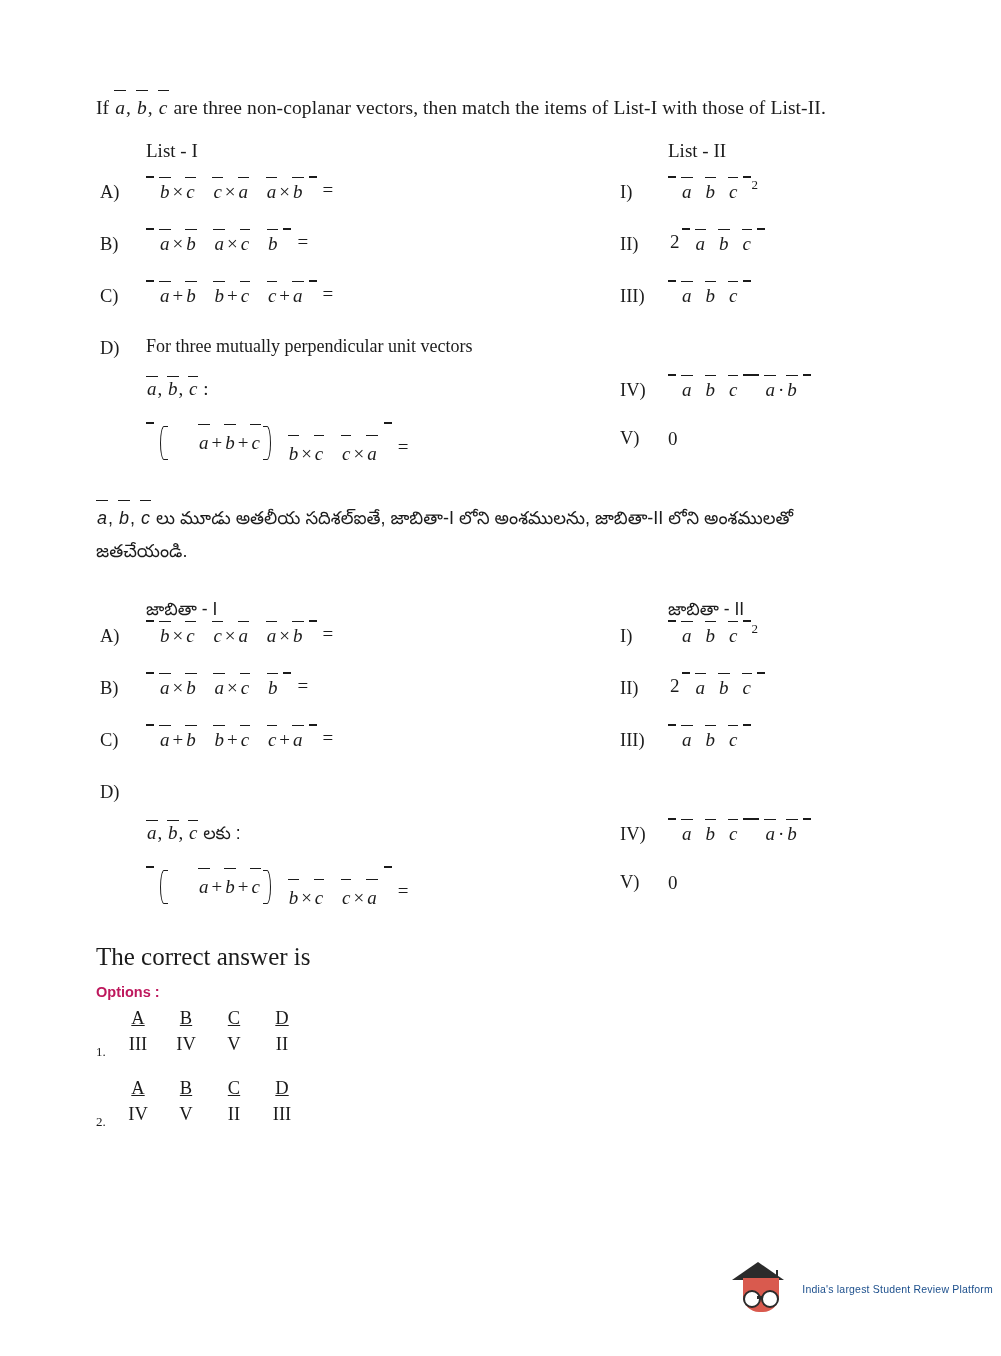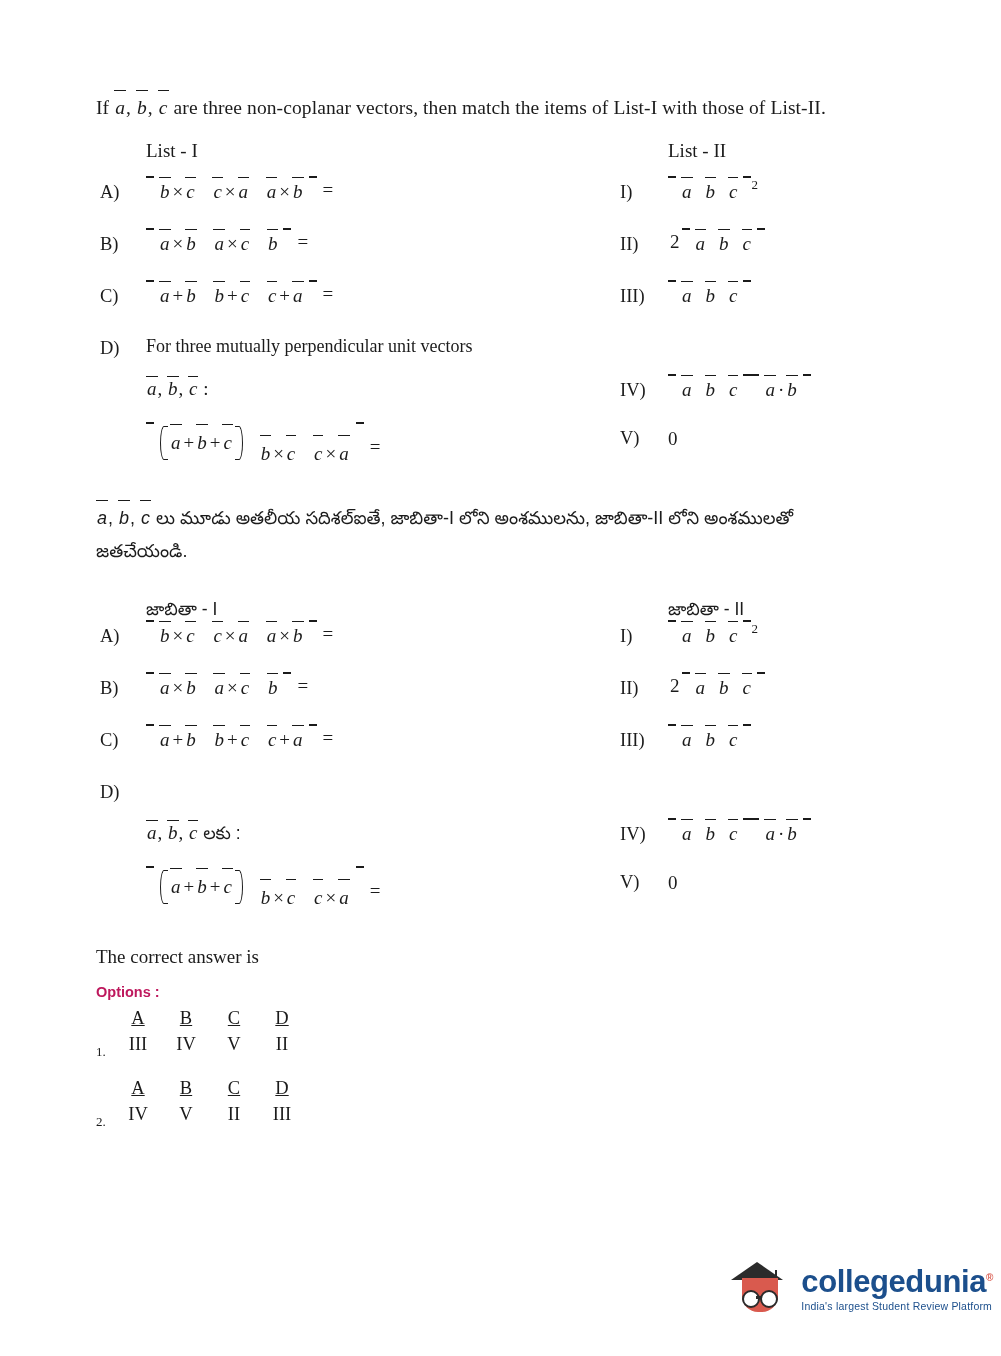--- a/index.html
+++ b/index.html
@@ -127,21 +127,21 @@
   }
   .par > .pl::before, .par > .pr::before {
     content: "";
     position: absolute;
     top: 0; bottom: 0; left: 0; right: 0;
     border: 1.2px solid #1b1b1b;
     border-radius: 50%/50%;
   }
   .par > .pl::before { border-right: 0; border-radius: 60% 0 0 60%; }
   .par > .pr::before { border-left: 0; border-radius: 0 60% 60% 0; }
-  .par > .pc { padding: 0 2px; white-space: nowrap; }
+  .par > .pc { padding: 0 2px; white-space: nowrap; margin-left: 28px; }
   .sup {
     font-size: 13px;
     vertical-align: super;
     font-style: normal;
   }
   .op { font-style: normal; padding: 0 2px; }
   .eq { font-style: normal; padding-left: 6px; }
   .sp { display: inline-block; width: 12px; }
 
   
@@ -153,21 +153,21 @@
   .tel-stem { margin-top: 26px; }
   .tel-row-text {
     font-family: "Liberation Sans", sans-serif;
     font-size: 17.5px;
     margin-top: 15px;
   }
 
   
   .ans {
     margin-top: 22px;
-    font-size: 19px;
+    font-size: 25px;
     line-height: 30px;
   }
   .ans-tel {
     font-family: "Liberation Sans", sans-serif;
     font-size: 18px;
     line-height: 30px;
     margin-top: 2px;
   }
   .opt-title {
     margin-top: 12px;
@@ -583,18 +583,15 @@
 <div class="logo">
   <div class="mark">
     <div class="cap"></div>
     <div class="tassel"></div>
     <div class="face"></div>
     <div class="glass-l"></div>
     <div class="glass-r"></div>
     <div class="bridge"></div>
   </div>
   <div class="words">
-    <div class="brand">
-      <span>collegedunia</span><span class="tm">®</span>
-    </div>
     <div class="tag">India's largest Student Review Platform</div>
   </div>
 </div>
 
 </body></html>

